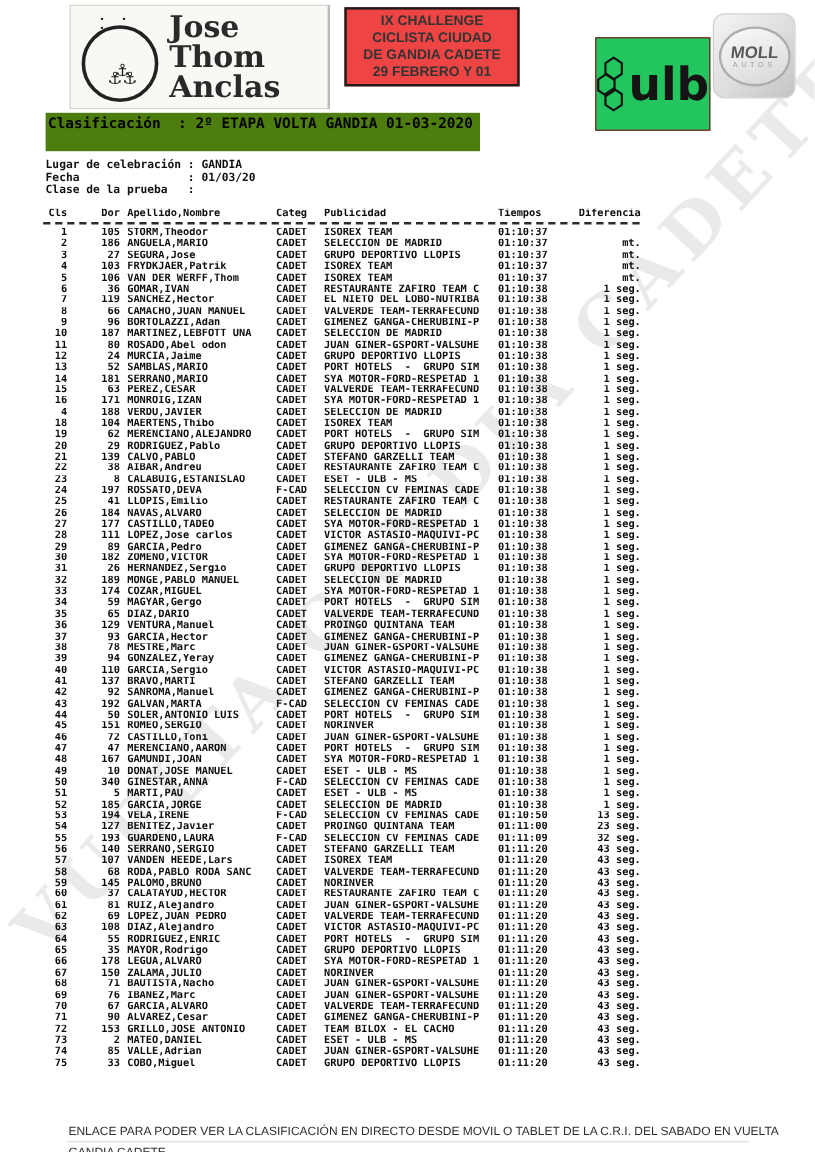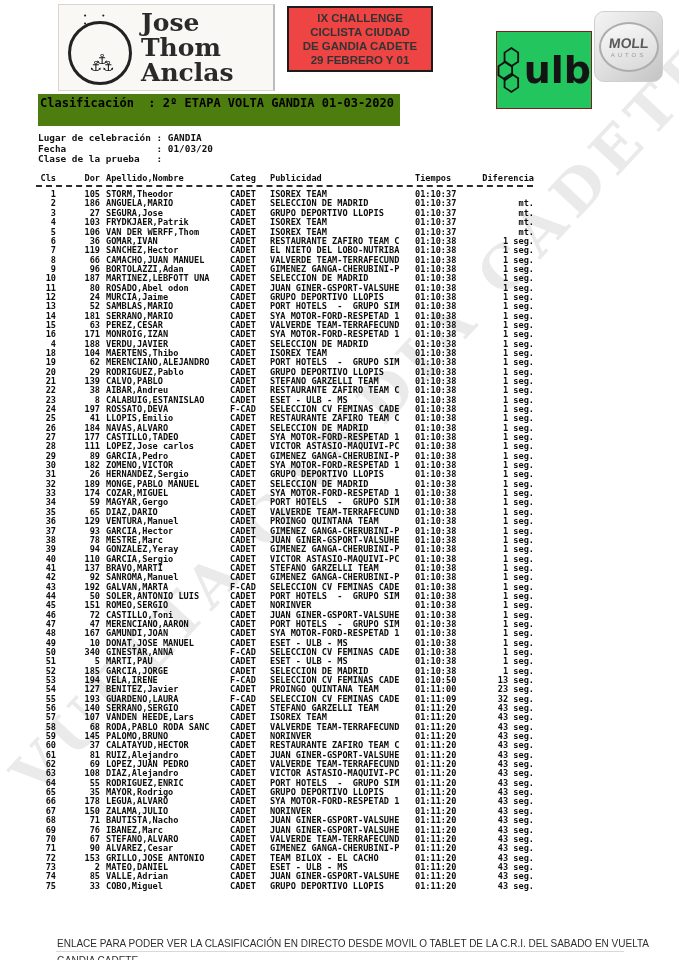--- a/index.html
+++ b/index.html
@@ -787,21 +787,21 @@
             <span class="cell c1">76</span>
             <span class="cell c2">IBAÑEZ,Marc</span>
             <span class="cell c3">CADET</span>
             <span class="cell c4">JUAN GINER-GSPORT-VALSUHE</span>
             <span class="cell c5">01:11:20</span>
             <span class="cell c6">43 seg.</span>
           </div>
           <div class="trow">
             <span class="cell c0">70</span>
             <span class="cell c1">67</span>
-            <span class="cell c2">STEFANO,ALVARO</span>
+            <span class="cell c2">GARCIA,ALVARO</span>
             <span class="cell c3">CADET</span>
             <span class="cell c4">VALVERDE TEAM-TERRAFECUND</span>
             <span class="cell c5">01:11:20</span>
             <span class="cell c6">43 seg.</span>
           </div>
           <div class="trow">
             <span class="cell c0">71</span>
             <span class="cell c1">90</span>
             <span class="cell c2">ALVAREZ,Cesar</span>
             <span class="cell c3">CADET</span>

